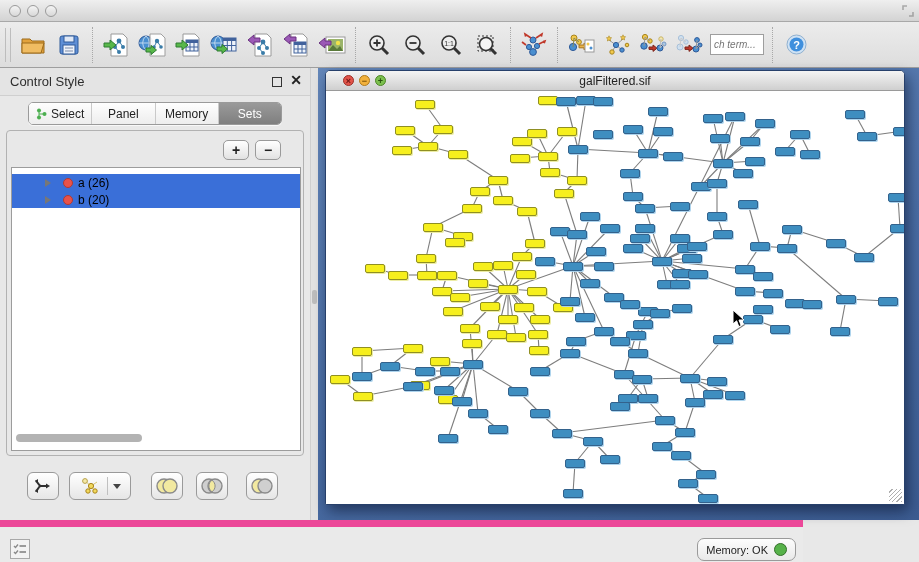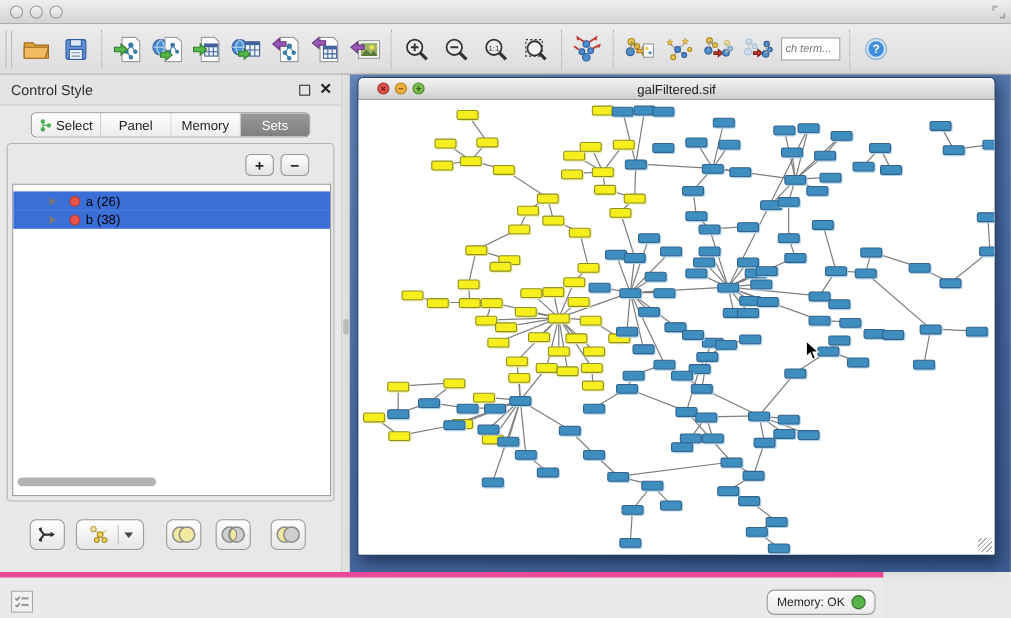--- a/index.html
+++ b/index.html
@@ -93,21 +93,21 @@
   .canvas svg.edges { position:absolute; left:0; top:0; }
   .nd { position:absolute; width:20px; height:9px; border-radius:2px; border:1px solid #555; }
   .nd.y { background:#f6ef1d; border-color:#8f8f23; box-shadow:1px 1px 0 rgba(235,235,160,.95); }
   .nd.b { background:#3e8ec0; border-color:#33628c; box-shadow:1px 1px 0 rgba(170,210,236,.95); }
   .resize-grip { position:absolute; right:2px; bottom:2px; width:13px; height:13px;
     background:repeating-linear-gradient(135deg, transparent 0 2px, #9a9a9a 2px 3px); opacity:.8; }
   .cursor { position:absolute; pointer-events:none; }
 
   
   .statusbar { position:absolute; left:0; top:520px; width:803px; height:42px;
-    background:#eaeaea; border-top:5px solid #ec4899; }
+    background:#eaeaea; border-top:7px solid #ec4899; }
   .task-btn { position:absolute; left:10px; top:12px; width:20px; height:20px;
     border:1px solid #a8a8a8; background:#f2f2f2; display:flex; align-items:center; justify-content:center; }
   .mem-btn { position:absolute; right:7px; top:11px; height:23px; padding:0 8px;
     border:1px solid #9a9a9a; border-radius:7px; background:linear-gradient(#fdfdfd,#e9e9e9);
     font-size:11px; color:#222; display:flex; align-items:center; gap:6px; }
   .mem-dot { width:13px; height:13px; border-radius:50%; background:#57b24a; border:1px solid #34702b; }
 </style>
 </head>
 <body>
 
@@ -363,21 +363,21 @@
         <div class="list">
           <div style="height:6px"></div>
           <div class="row sel">
             <span class="tri"></span>
             <span class="dot"></span>
             <span>a (26)</span>
           </div>
           <div class="row sel">
             <span class="tri"></span>
             <span class="dot"></span>
-            <span>b (38)</span>
+            <span>b (20)</span>
           </div>
           <div class="hscroll"></div>
         </div>
       </div>
 
       <div class="cp-tools">
         <button class="cbtn" style="margin-left:27px; width:32px">
           <svg width="18" height="18" viewBox="0 0 18 18">
             <path d="M14 9 H7 M7 9 C4 9 4 4 1.5 4 M7 9 C4 9 4 14 1.5 14" fill="none" stroke="#2e2e2e" stroke-width="2"></path>
             <path d="M4 2 L1 4 L4 6 z" fill="#2e2e2e"></path>

